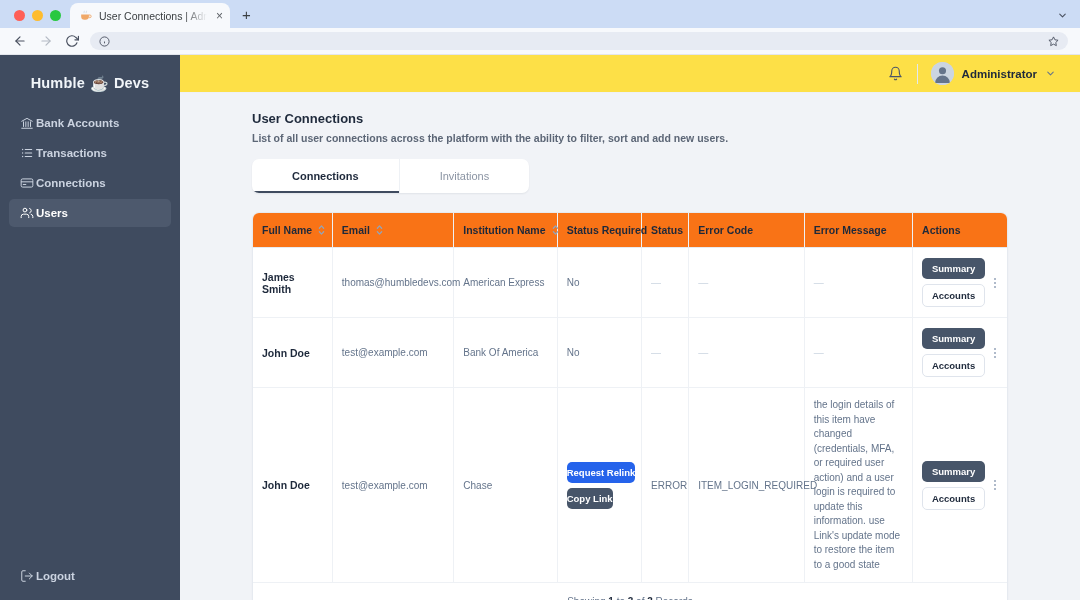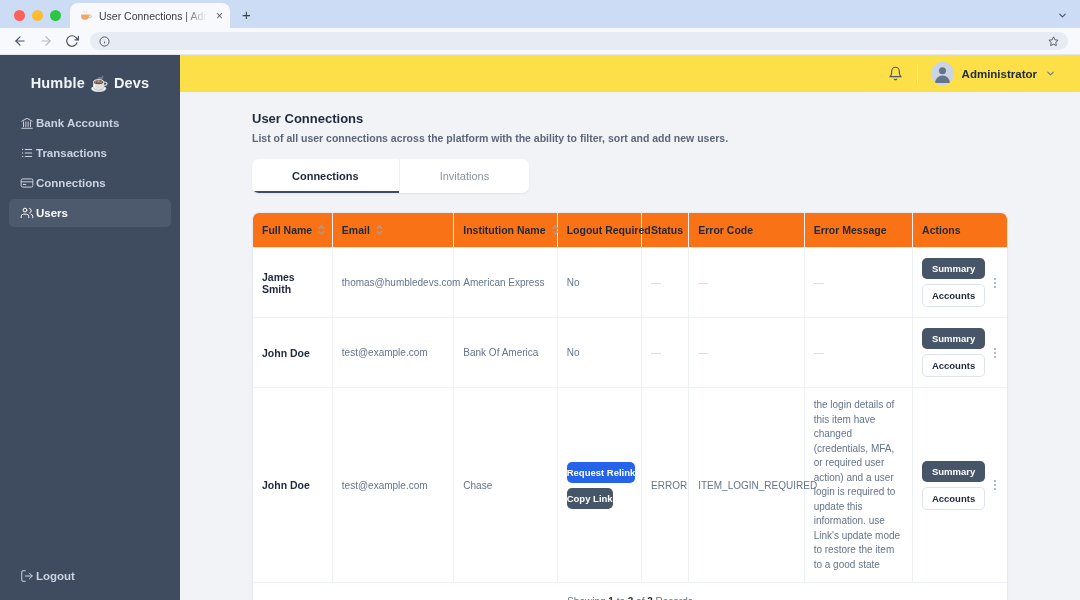--- a/index.html
+++ b/index.html
@@ -429,21 +429,21 @@
                 <span class="sort-icon">
                   <svg width="9" height="12" viewBox="0 0 10 14" fill="none" stroke="currentColor" stroke-width="1.5" stroke-linecap="round" stroke-linejoin="round">
                         <polyline points="2.5 5 5 2.2 7.5 5"></polyline>
                         <polyline points="2.5 9 5 11.8 7.5 9"></polyline>
                       </svg>
                 </span>
                   </span>
                 </th>
               <th>
                   <span class="th-inner">
-                    <span>Logout Required</span>
+                    <span>Status Required</span>
                   </span>
                 </th>
               <th>
                   <span class="th-inner">
                     <span>Status</span>
                   </span>
                 </th>
               <th>
                   <span class="th-inner">
                     <span>Error Code</span>

